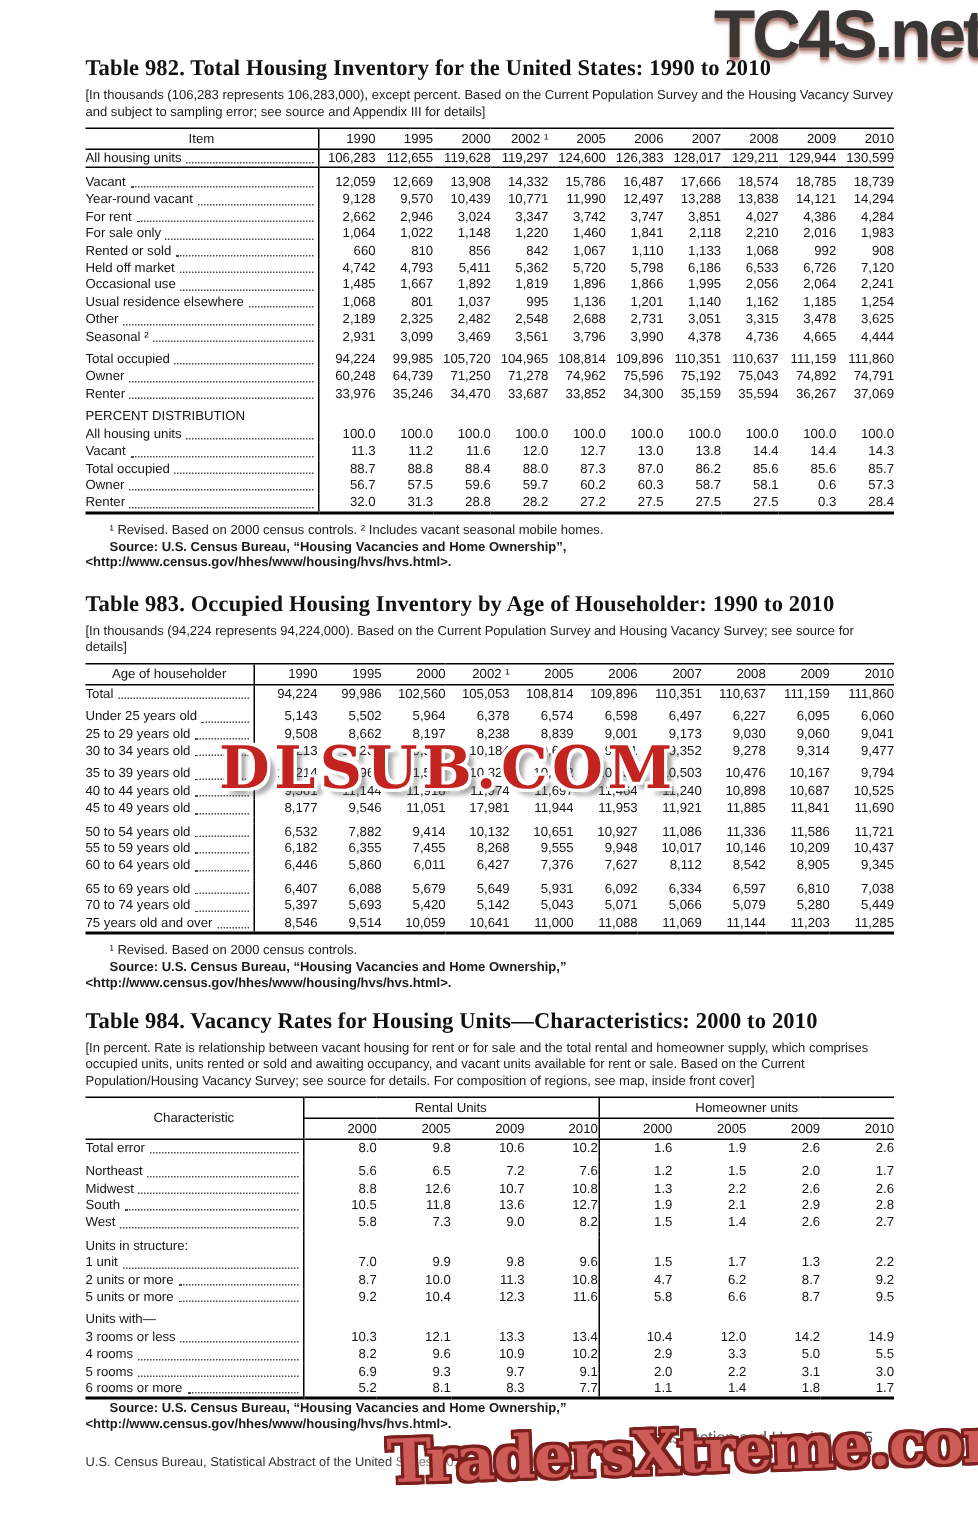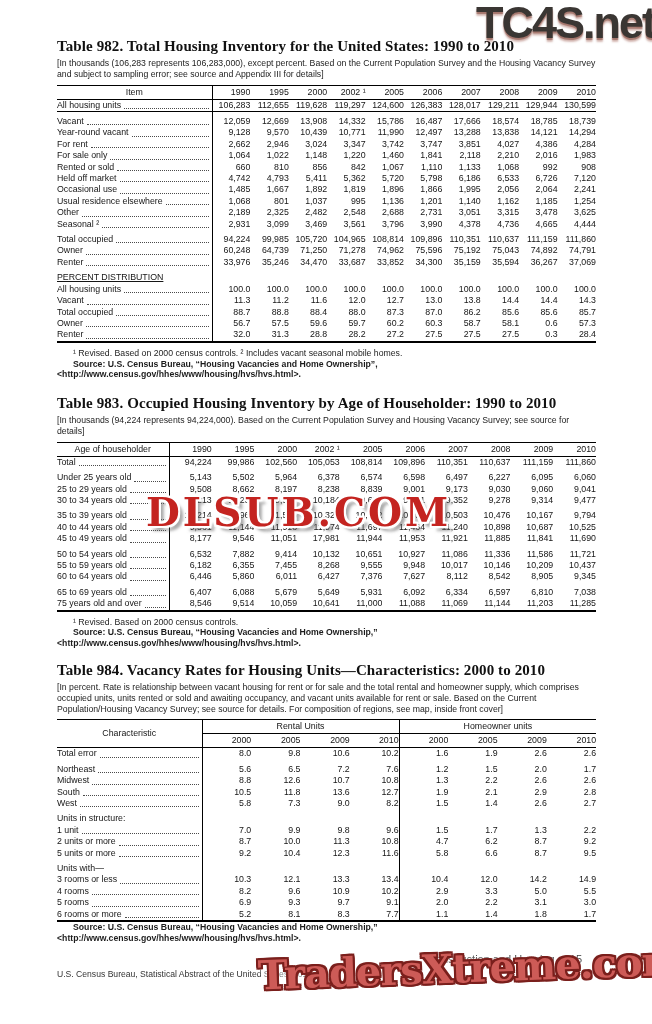--- a/index.html
+++ b/index.html
@@ -31,21 +31,21 @@
   tr.spacer td{height:4px;font-size:0;line-height:0;}
   td.lbl .lw{display:flex;align-items:flex-end;}
   td.lbl .lt{flex:0 0 auto;}
   td.lbl .leader{flex:1 1 auto;min-width:4px;border-bottom:1px dotted #4a4a4a;
        margin:0 3px 2px 3px;}
   td.sec .lw .lt{flex:0 0 auto;}
   .ind0{padding-left:1px;}
   .ind1{padding-left:8px;}
   .ind2{padding-left:18px;}
   .ind3{padding-left:27px;}
-  .ind4{padding-left:42px;text-decoration:underline;}
+  .ind4{padding-left:42px;}
   
   .t982 col.c-lbl{width:155px;} .t982 col.c-num{width:38.4px;}
   .t983 col.c-lbl{width:112px;} .t983 col.c-num{width:42.7px;}
   .t984 col.c-lbl{width:145px;} .t984 col.c-num{width:49.25px;}
 
   
   #s982{margin-top:38px;}
   #s983{margin-top:15px;}
   #s984{margin-top:13px;}
 
@@ -795,20 +795,38 @@
             <td class="num">5,931</td>
             <td class="num">6,092</td>
             <td class="num">6,334</td>
             <td class="num">6,597</td>
             <td class="num">6,810</td>
             <td class="num">7,038</td>
           </tr>
           <tr>
             <td class="lbl ind0">
               <div class="lw">
+                <span class="lt">70 to 74 years old</span>
+                <span class="leader"></span>
+              </div>
+            </td>
+            <td class="num cfirst">5,397</td>
+            <td class="num">5,693</td>
+            <td class="num">5,420</td>
+            <td class="num">5,142</td>
+            <td class="num">5,043</td>
+            <td class="num">5,071</td>
+            <td class="num">5,066</td>
+            <td class="num">5,079</td>
+            <td class="num">5,280</td>
+            <td class="num">5,449</td>
+          </tr>
+          <tr>
+            <td class="lbl ind0">
+              <div class="lw">
                 <span class="lt">75 years old and over</span>
                 <span class="leader"></span>
               </div>
             </td>
             <td class="num cfirst">8,546</td>
             <td class="num">9,514</td>
             <td class="num">10,059</td>
             <td class="num">10,641</td>
             <td class="num">11,000</td>
             <td class="num">11,088</td>

